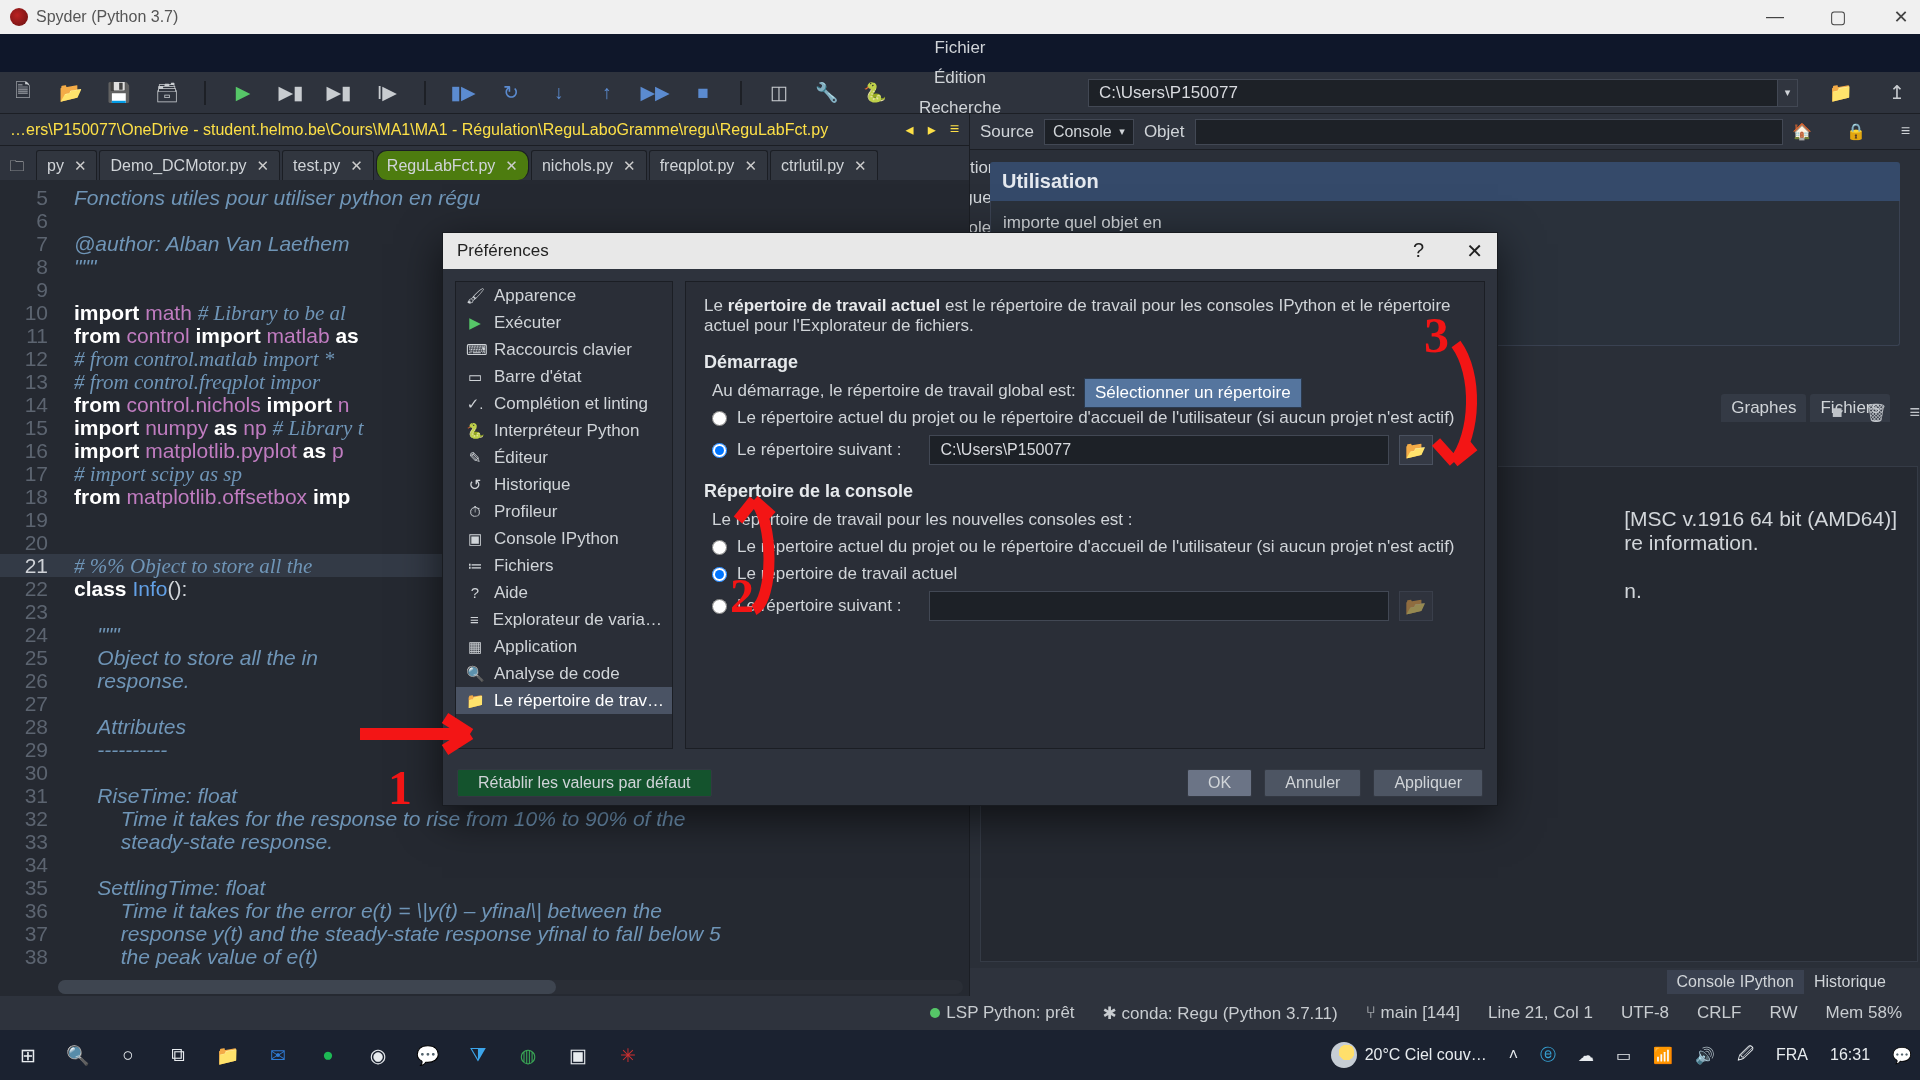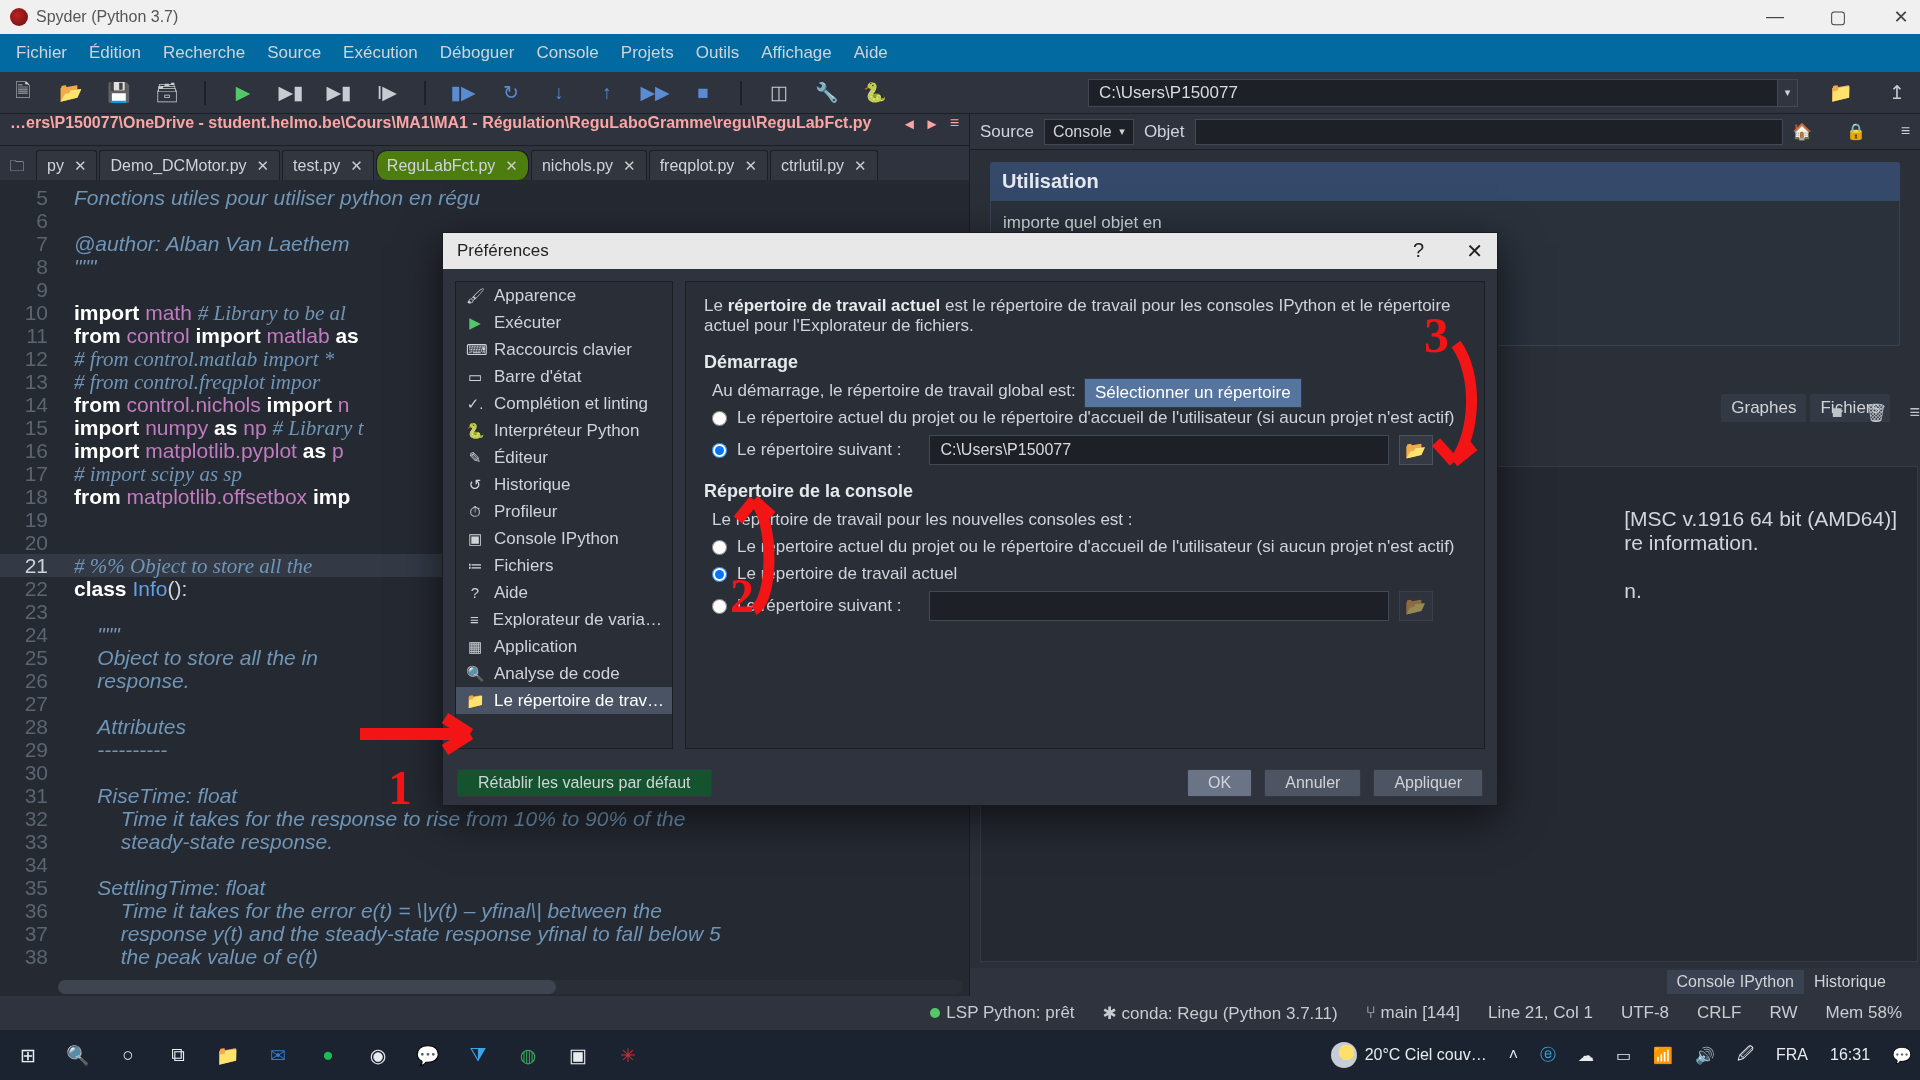--- a/index.html
+++ b/index.html
@@ -6,41 +6,41 @@
 html,body { width:1920px; height:1080px; overflow:hidden; background:#2a2f38; color:#d0d4d8; }
 svg { display:block; }
 
 
 .titlebar { height:34px; background:#f0f0f0; color:#555; display:flex; align-items:center; padding:0 10px; font-size:16px; }
 .titlebar .spy-icon { width:18px; height:18px; background:radial-gradient(circle at 40% 40%,#b22,#611); border-radius:50%; margin-right:8px; }
 .titlebar .win-ctrls { margin-left:auto; display:flex; gap:45px; color:#444; }
 .titlebar .win-ctrls span { cursor:default; width:18px; text-align:center; font-size:18px; }
 
 
-.menubar { height:38px; background:#0369a1; display:flex; align-items:center; padding:0 6px; gap:2px; font-size:17px; }
+.menubar { height:38px; background:#0f172a; display:flex; align-items:center; padding:0 6px; gap:2px; font-size:17px;flex-direction:column; }
 .menubar span { padding:4px 10px; }
 
 
 .toolbar { height:42px; background:#2e333d; display:flex; align-items:center; padding:0 10px; gap:22px; border-bottom:1px solid #1c1f25; }
 .toolbar .ico { width:26px; height:26px; display:flex; align-items:center; justify-content:center; font-size:19px; color:#c8ccd0; }
 .toolbar .sep { width:2px; height:24px; background:#1d2026; margin:0 2px; }
 .toolbar .play { color:#56c768; }
 .toolbar .yellow { color:#d8c04a; }
 .path-combo { margin-left:auto; display:flex; align-items:center; }
 .path-combo input { width:690px; height:28px; background:#1d2127; border:1px solid #424854; color:#d8dadf; padding:0 10px; font-size:17px; }
 .path-combo .drop { width:20px; height:28px; background:#30353f; border:1px solid #424854; border-left:none; display:flex; align-items:center; justify-content:center; font-size:11px;}
 .path-combo .after { display:flex; gap:30px; margin-left:30px; }
 
 
 .main { display:flex; height:calc(1080px - 34px - 38px - 42px - 34px - 50px); }
 .left { width:970px; display:flex; flex-direction:column; position:relative; border-right:1px solid #1b1e24;}
 .right { flex:1; display:flex; flex-direction:column; }
 
 
-.bc { height:32px; background:#2e333d; display:flex; align-items:flex-start; padding:0 10px; font-size:16px; color:#fca5a5; border-bottom:1px solid #1b1e24;font-weight:bold;}
+.bc { height:32px; background:#2e333d; display:flex; align-items:center; padding:0 10px; font-size:16px; color:#fde047; border-bottom:1px solid #1b1e24;}
 .bc .nav { margin-left:auto; display:flex; gap:14px; font-size:16px; }
 
 
 .tabs { height:34px; background:#2e333d; display:flex; align-items:flex-end; padding-left:4px; }
 .tab-pre { width:26px; height:26px; display:flex; align-items:center; justify-content:center; margin-right:6px; color:#ccc; font-size:15px;}
 .ftab { height:30px; background:#31363f; border:1px solid #1b1e24; border-bottom:none; display:flex; align-items:center; padding:0 10px; margin-right:2px; font-size:16px; gap:10px; border-radius:3px 3px 0 0;}
 .ftab.active { background:#4d7c0f;border-radius:11px; }
 .ftab .x { font-size:15px; color:#ccc; }
 
 

